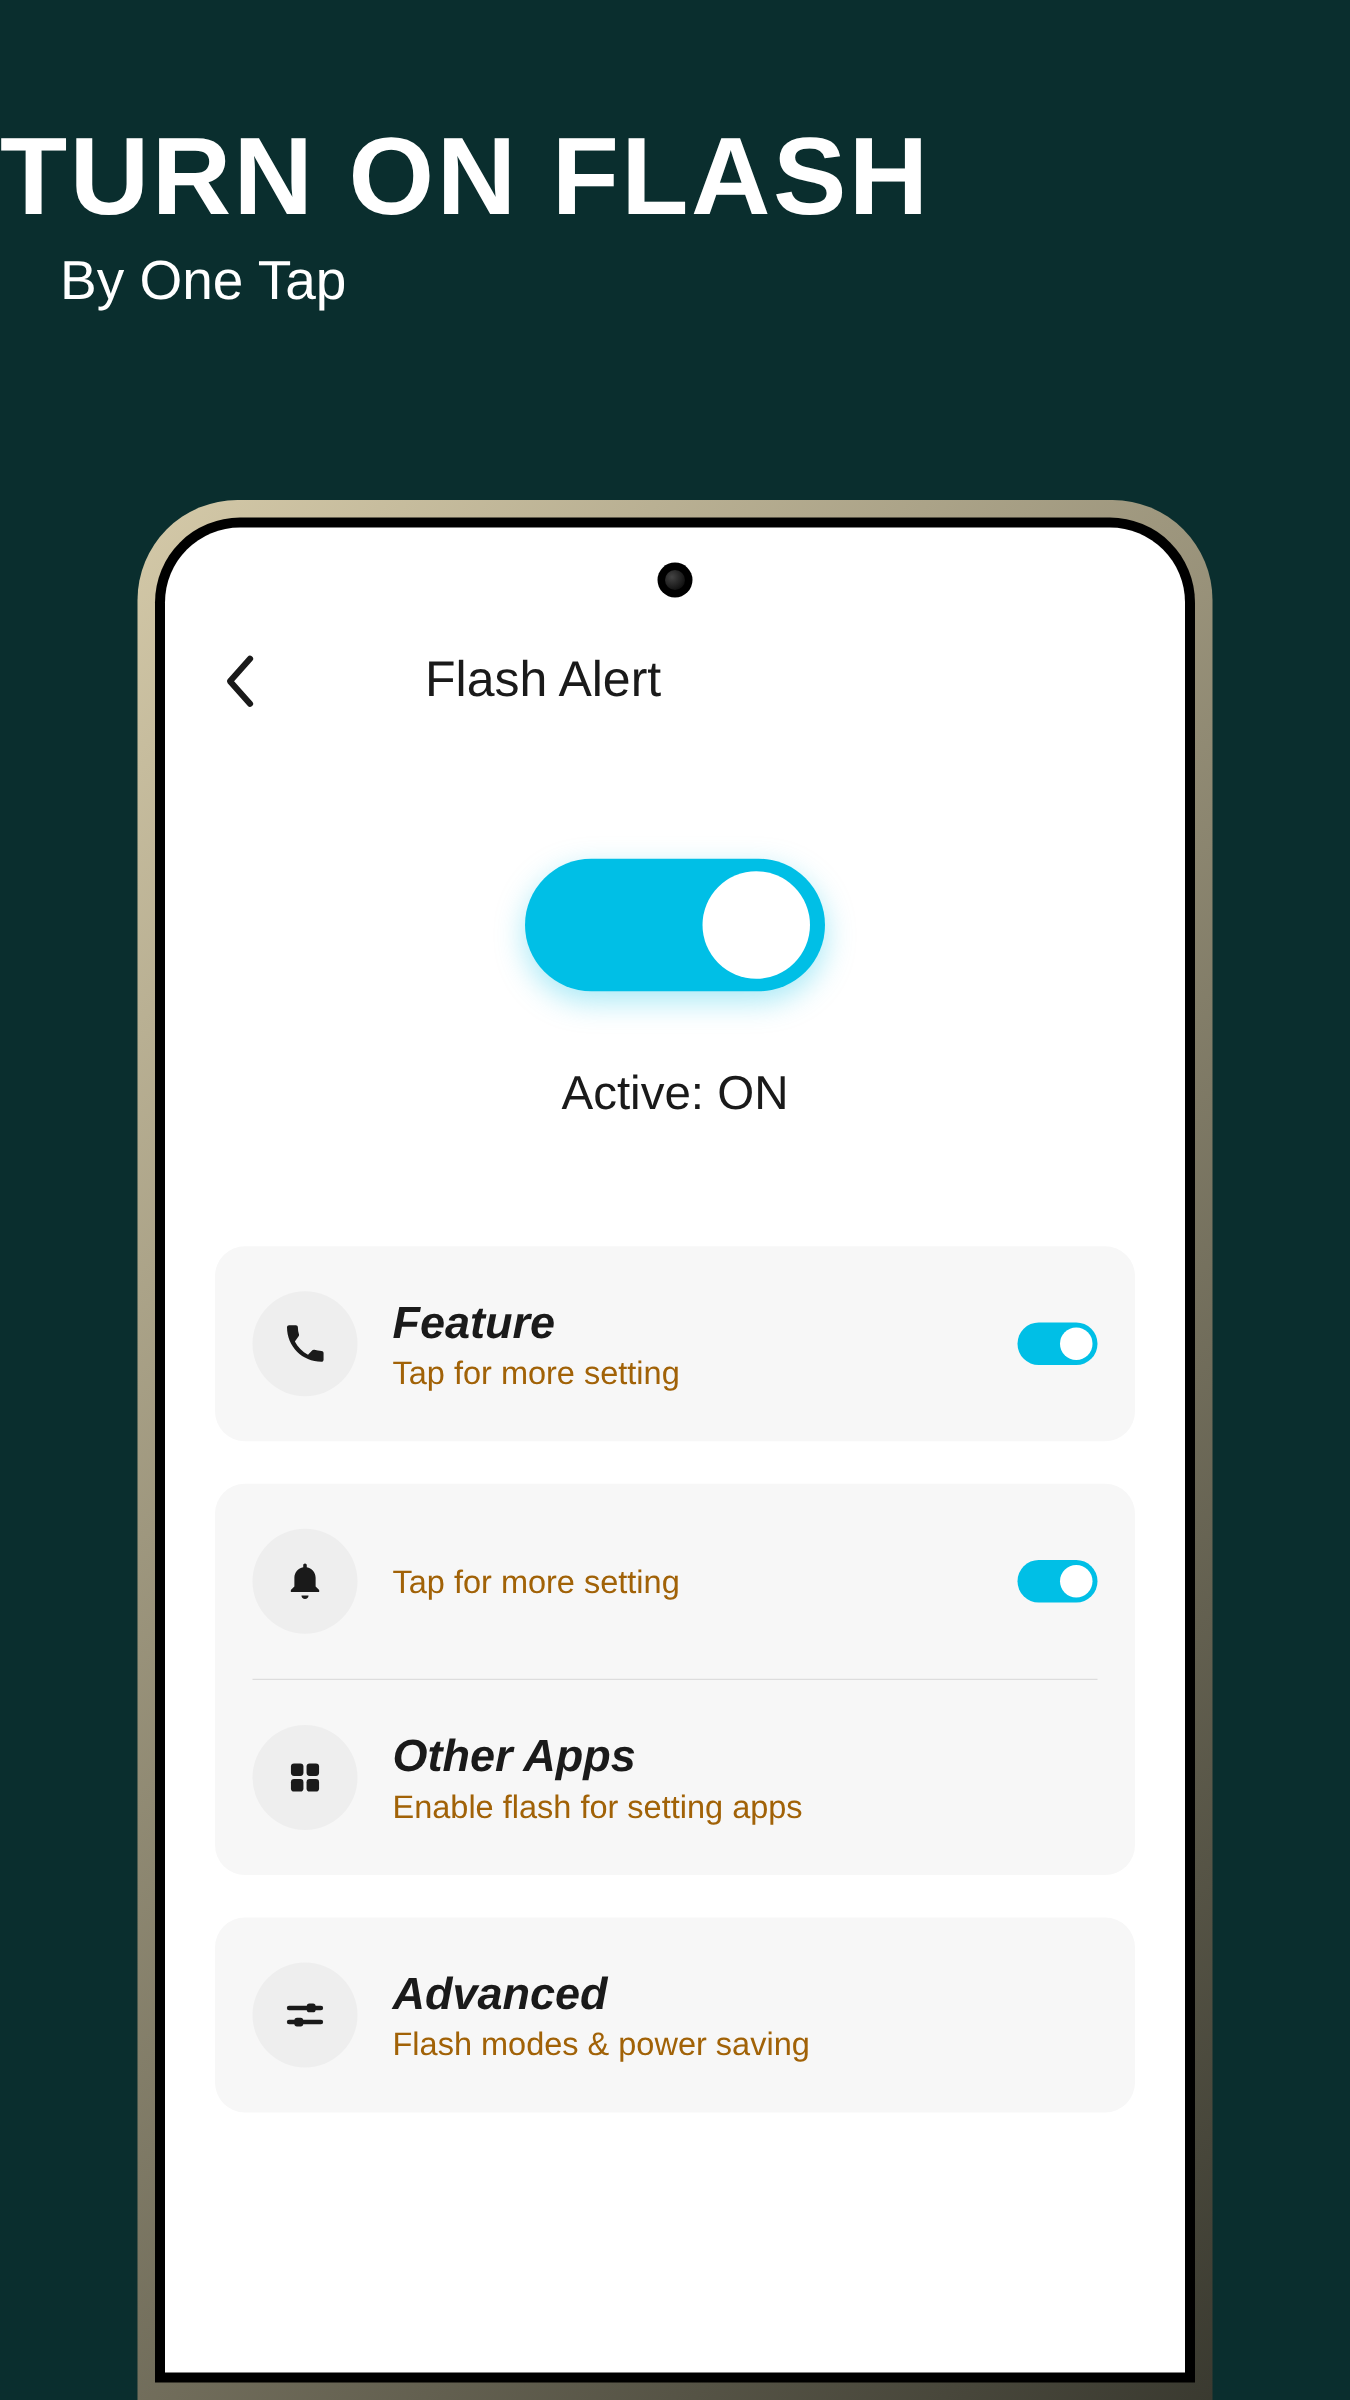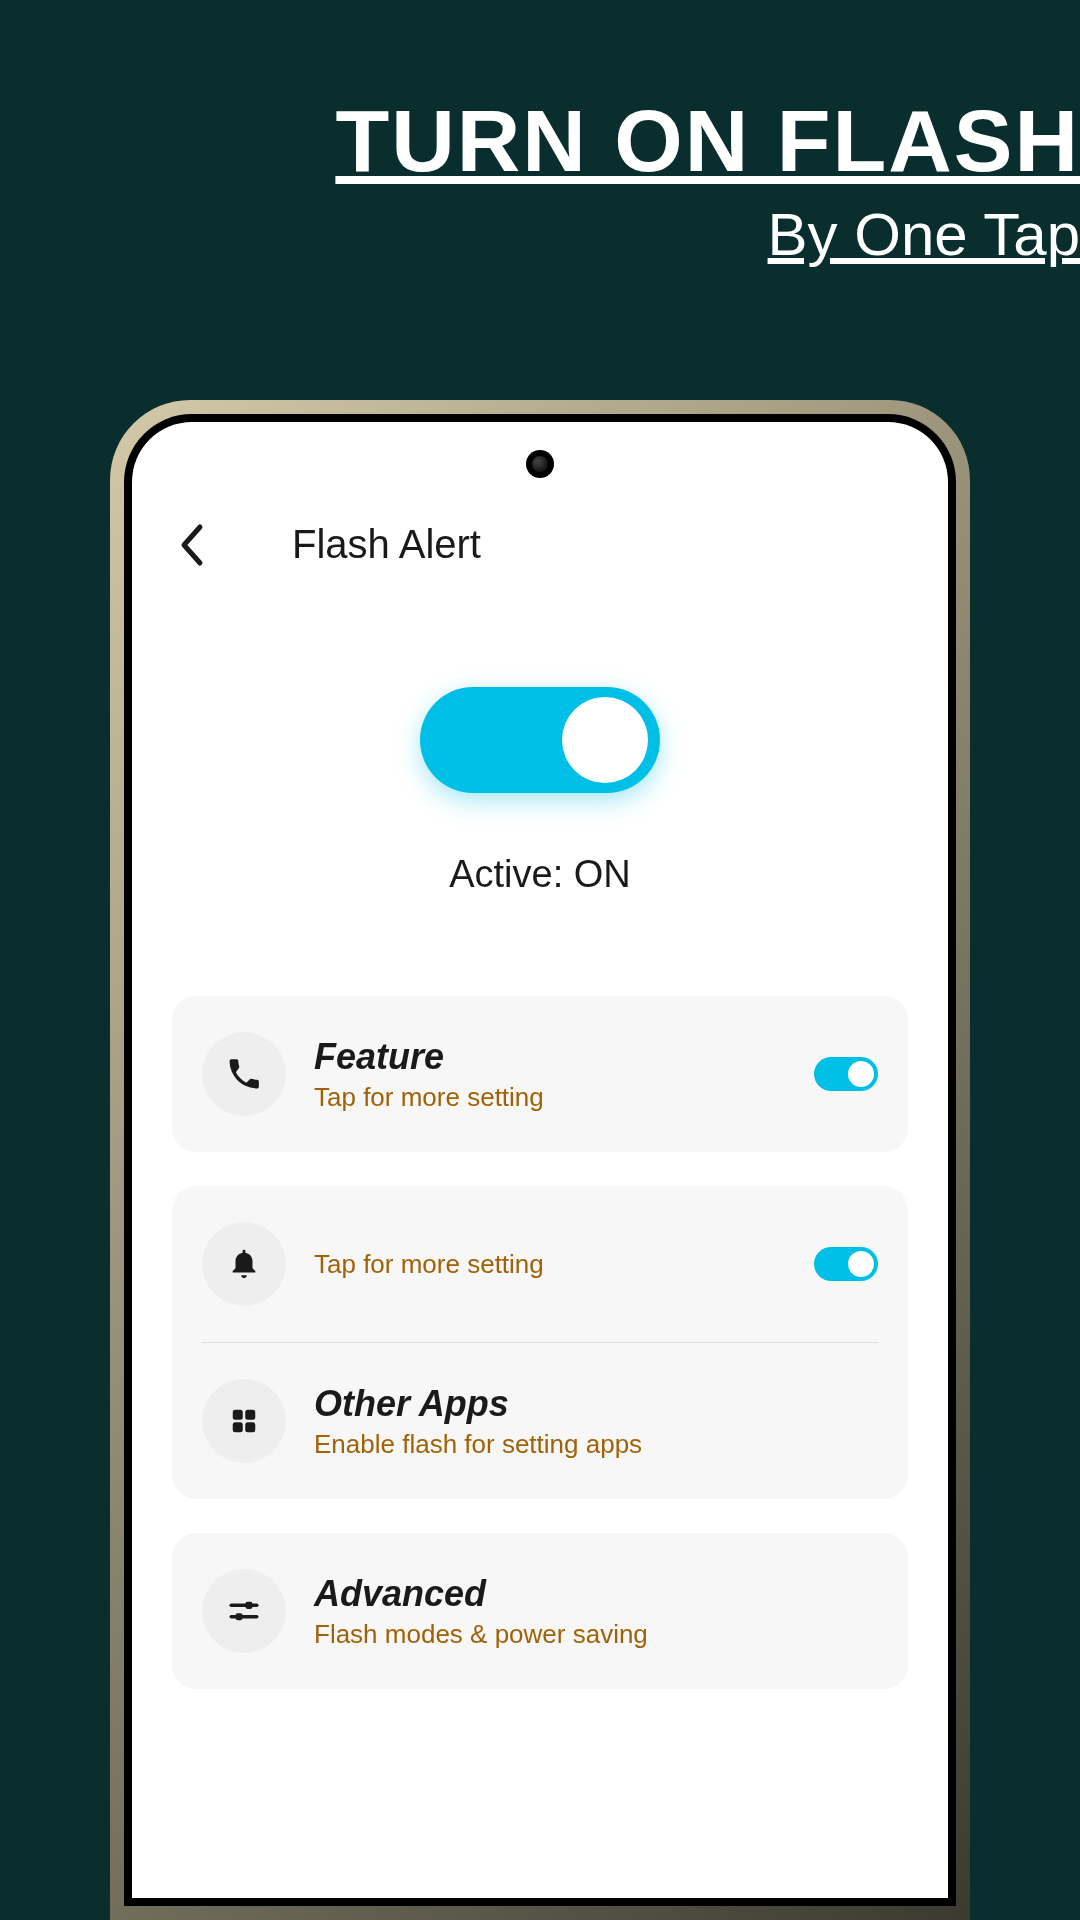--- a/index.html
+++ b/index.html
@@ -5,34 +5,34 @@
     * { margin: 0; padding: 0; box-sizing: border-box; }
     body {
       width: 1080px;
       height: 1920px;
       background: #0a2e2e;
       font-family: -apple-system, BlinkMacSystemFont, 'Segoe UI', sans-serif;
       overflow: hidden;
       position: relative;
     }
     .hero {
-      text-align: right;
+      text-align: left;
       padding-top: 90px;
       color: #fff;
-      text-decoration: underline;
     }
     .hero-title {
       font-size: 88px;
       font-weight: 800;
       letter-spacing: 2px;
     }
     .hero-subtitle {
-      font-size: 60px;
+      font-size: 44px;
       font-weight: 400;
       margin-top: 8px;
+      padding-left: 48px;
     }
     .phone-frame {
       position: absolute;
       left: 50%;
       transform: translateX(-50%);
       top: 400px;
       width: 860px;
       height: 1520px;
       border-radius: 80px 80px 0 0;
       background: linear-gradient(135deg, #d4c9a8, #3a3a30);
@@ -85,20 +85,21 @@
       height: 40px;
       display: flex;
       align-items: center;
       justify-content: center;
       cursor: pointer;
     }
     .page-title {
       font-size: 40px;
       font-weight: 500;
       color: #1a1a1a;
+      margin-left: 48px;
     }
     .main-toggle-wrap {
       text-align: center;
       margin-bottom: 100px;
     }
     .main-toggle {
       display: inline-block;
       width: 240px;
       height: 106px;
       background: #00bfe6;

